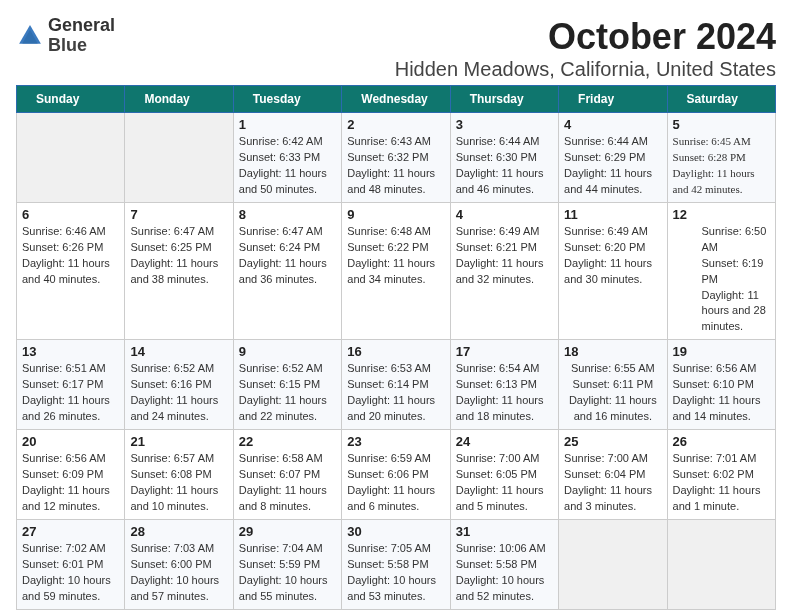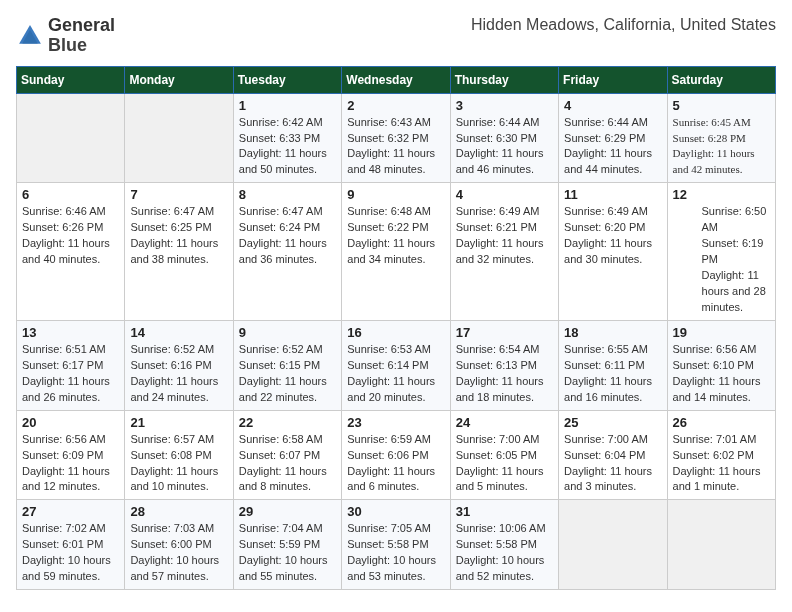--- a/index.html
+++ b/index.html
@@ -7,21 +7,21 @@
       font-family: Arial, sans-serif;
       background: #fff;
       width: 792px;
       min-height: 612px;
       padding: 16px;
     }
     .header {
       display: flex;
       justify-content: space-between;
       align-items: flex-start;
-      margin-bottom: 10px;
+      margin-bottom: 4px;
     }
     .logo {
       display: flex;
       align-items: center;
       gap: 4px;
     }
     .logo-text {
       font-size: 18px;
       font-weight: bold;
       line-height: 1.1;
@@ -34,32 +34,32 @@
     }
     .title-area {
       text-align: right;
     }
     .month-title {
       font-size: 36px;
       font-weight: bold;
       color: #222;
     }
     .location {
-      font-size: 16px;
+      font-size: 20px;
       color: #444;
     }
     .calendar {
       width: 100%;
       border-collapse: collapse;
       font-size: 11px;
     }
     .calendar th {
-      background: #14532d;
+      background: #0f766e;
       color: #fff;
-      padding: 6px 4px;
+      padding: 6px 19px;
       text-align: left;
       font-size: 12px;
       font-weight: bold;
       border: 1px solid #2a6aaf;
     }
     .calendar td {
       border: 1px solid #ccc;
       vertical-align: top;
       padding: 4px 5px;
       width: 108px;
@@ -96,20 +96,21 @@
     <svg class="logo-icon" viewBox="0 0 36 36">
       <polygon points="18,4 32,28 4,28" fill="#3a7abf"></polygon>
       <polygon points="18,10 28,28 8,28" fill="#2563a0" opacity="0.5"></polygon>
     </svg>
     <div class="logo-text">
       <span class="general">General</span><br>
       <span class="blue">Blue</span>
     </div>
   </div>
   <div class="title-area">
+    <div class="month-title">October 2024</div>
     <div class="location">Hidden Meadows, California, United States</div>
   </div>
 </div>
 
 <table class="calendar">
   <thead>
     <tr>
     <th>Sunday</th>
         <th>Monday</th>
         <th>Tuesday</th>
@@ -224,21 +225,21 @@
 Daylight: 11 hours and 20 minutes.</div>
         </td>
         <td>
           <span class="day-number">17</span>
           <div class="day-info" style="white-space: pre-line;">Sunrise: 6:54 AM
 Sunset: 6:13 PM
 Daylight: 11 hours and 18 minutes.</div>
         </td>
         <td>
           <span class="day-number">18</span>
-          <div class="day-info" style="white-space: pre-line;">Sunrise: 6:55 AM
+          <div class="day-info" style="white-space: pre-line; text-align: center;">Sunrise: 6:55 AM
 Sunset: 6:11 PM
 Daylight: 11 hours and 16 minutes.</div>
         </td>
         <td>
           <span class="day-number">19</span>
           <div class="day-info" style="white-space: pre-line;">Sunrise: 6:56 AM
 Sunset: 6:10 PM
 Daylight: 11 hours and 14 minutes.</div>
         </td>
       </tr>

